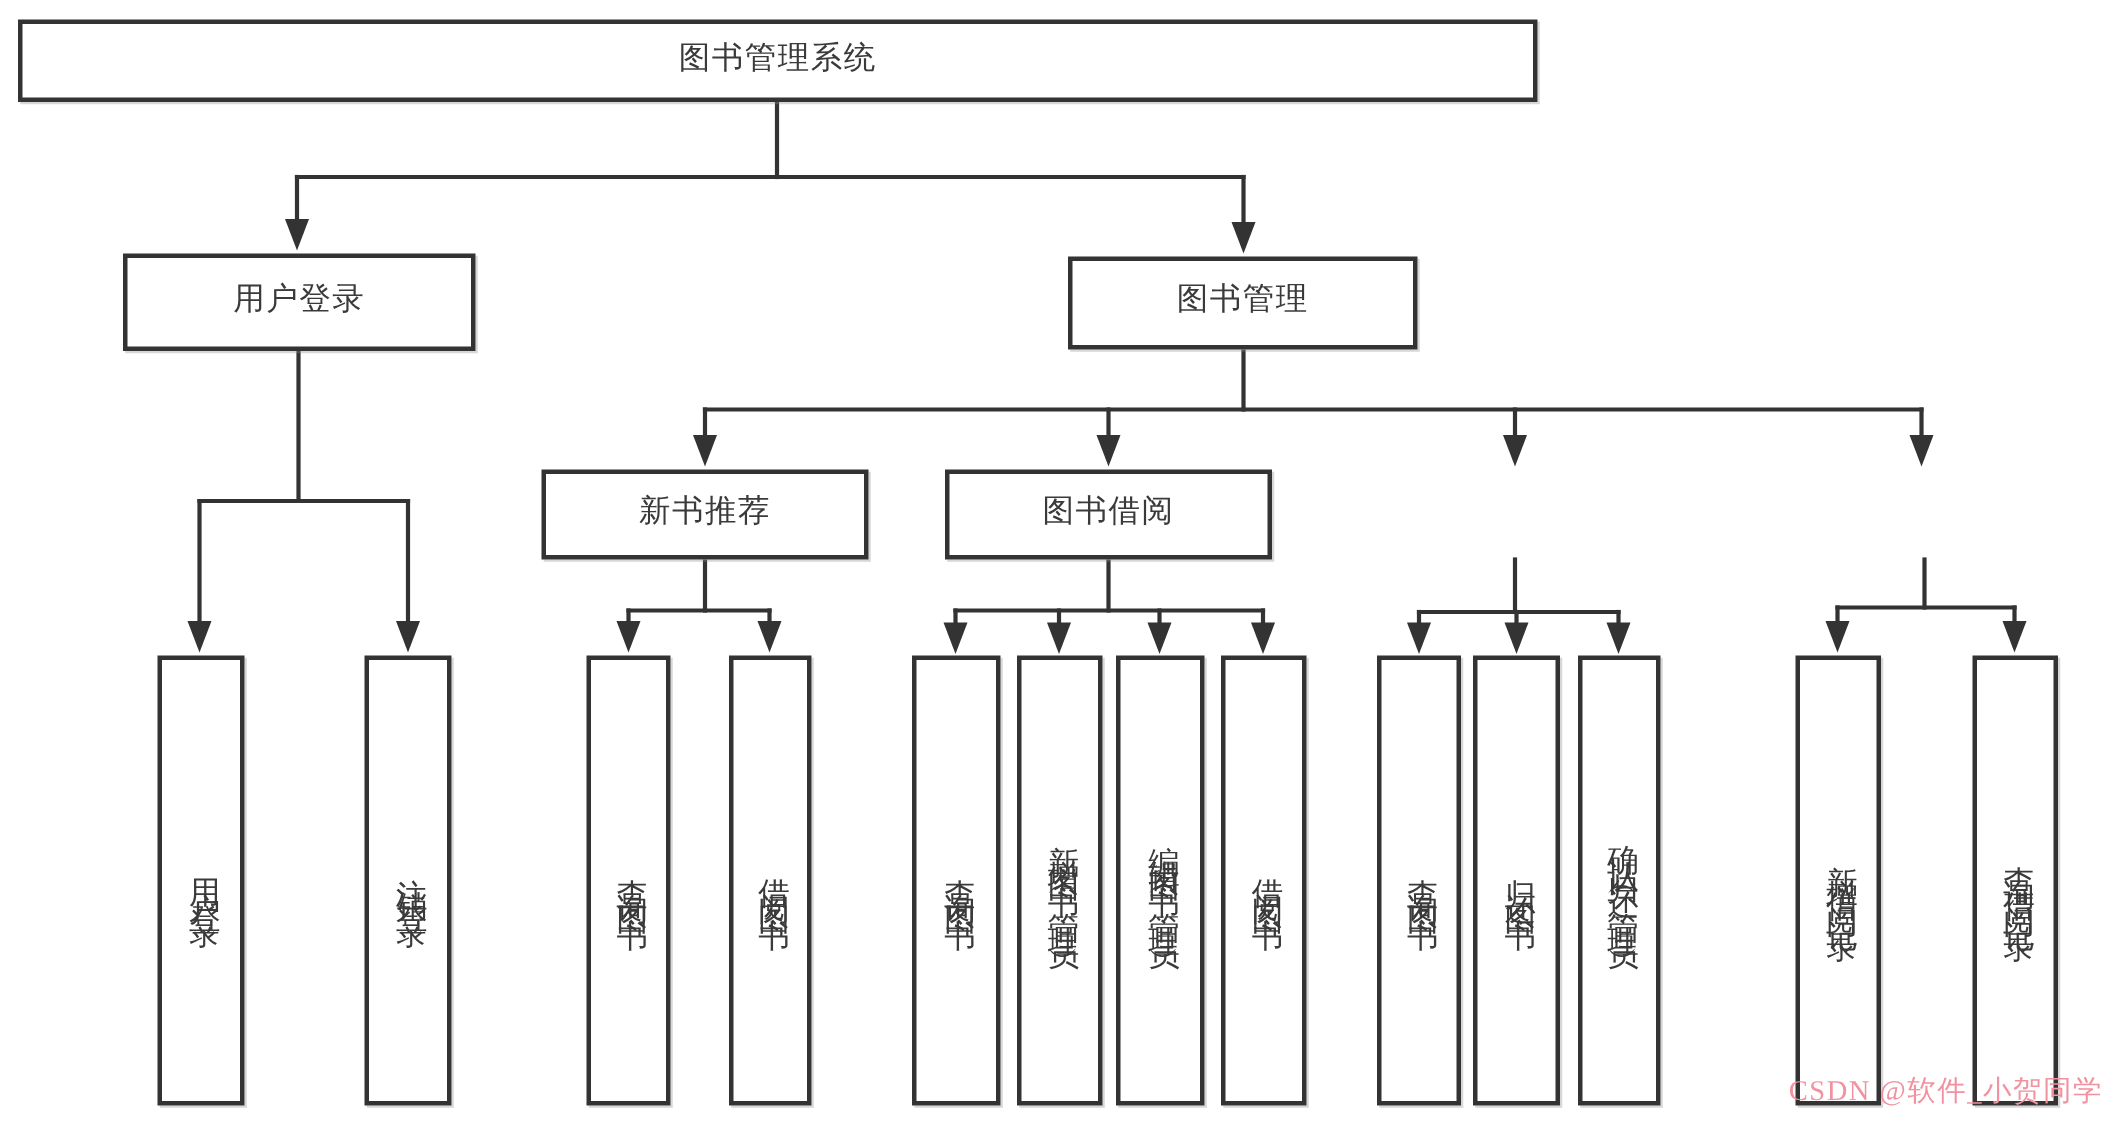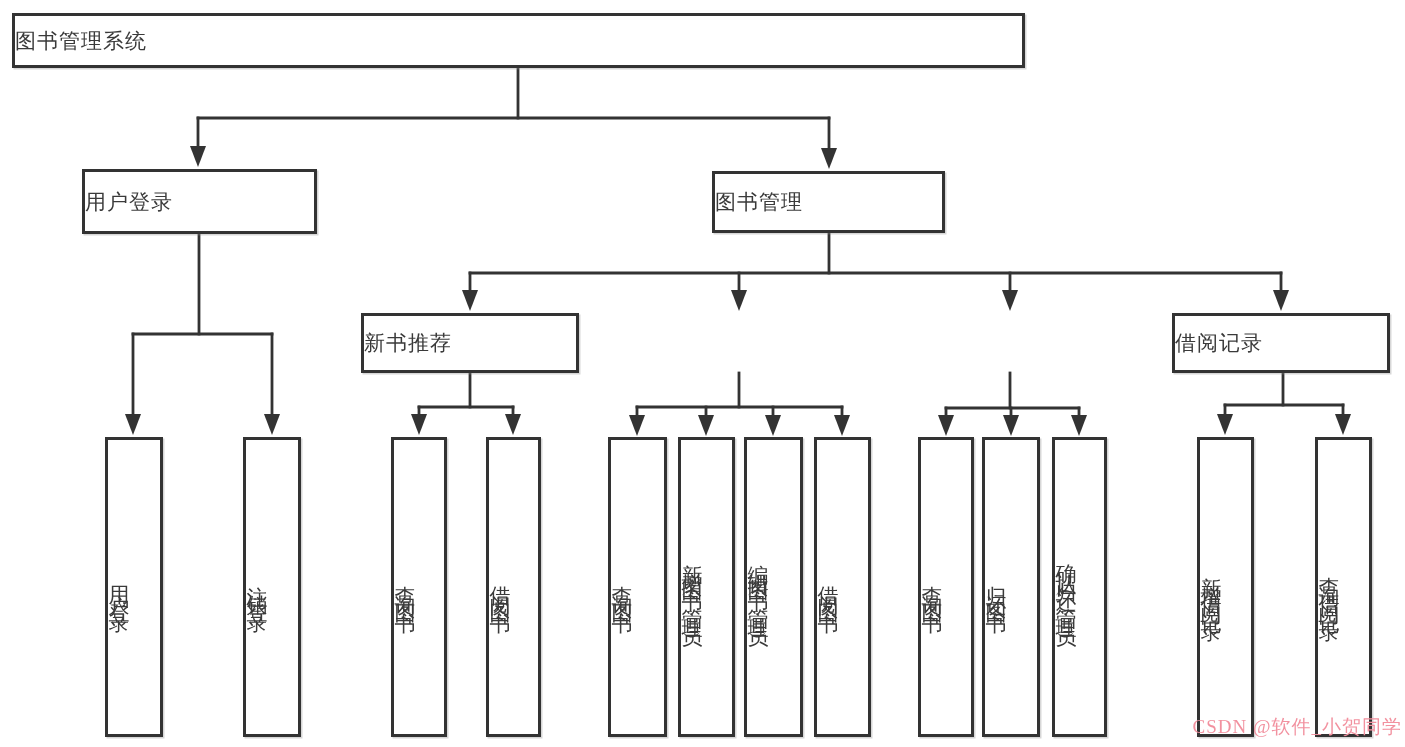--- a/index.html
+++ b/index.html
@@ -12,21 +12,21 @@
   }
   #wires{position:absolute;left:0;top:0;width:1405px;height:747px;}
   #wires path{stroke:var(--line,#333);stroke-width:2.8;fill:none;stroke-linecap:square;}
   #wires polygon{fill:var(--line,#333);stroke:none;}
   .box{
     position:absolute;
     box-sizing:border-box;
     background:var(--boxbg,#fff);
     border:3px solid var(--border,#333);
     box-shadow:1.5px 1.5px 0 rgba(140,140,140,.35);
-    display:flex;align-items:center;
+    display:flex;align-items:center;justify-content:center;font-family:Liberation Mono, monospace;
   }
   .lbl{
     color:var(--text,#3a3a3a);
     font-size:21px;
     line-height:1.2;
     white-space:nowrap;
     letter-spacing:1px;
   }
   .box.v .lbl{
     writing-mode:vertical-rl;
@@ -113,22 +113,22 @@
   <div class="box" style="left:82px;top:169px;width:235px;height:65px">
     <span class="lbl">用户登录</span>
   </div>
   <div class="box" style="left:712px;top:171px;width:233px;height:62px">
     <span class="lbl">图书管理</span>
   </div>
 
   <div class="box" style="left:361px;top:313px;width:218px;height:60px">
     <span class="lbl">新书推荐</span>
   </div>
-  <div class="box" style="left:1172px;top:313px;width:218px;height:60px">
-    <span class="lbl">借阅记录</span>
+  <div class="box" style="left:630px;top:313px;width:218px;height:60px">
+    <span class="lbl">图书借阅</span>
   </div>
 
   <div class="box v" style="left:105px;top:437px;width:58px;height:300px">
     <span class="lbl">用户登录</span>
   </div>
   <div class="box v" style="left:243px;top:437px;width:58px;height:300px">
     <span class="lbl">注销登录</span>
   </div>
   <div class="box v" style="left:391px;top:437px;width:56px;height:300px">
     <span class="lbl">查询图书</span>

